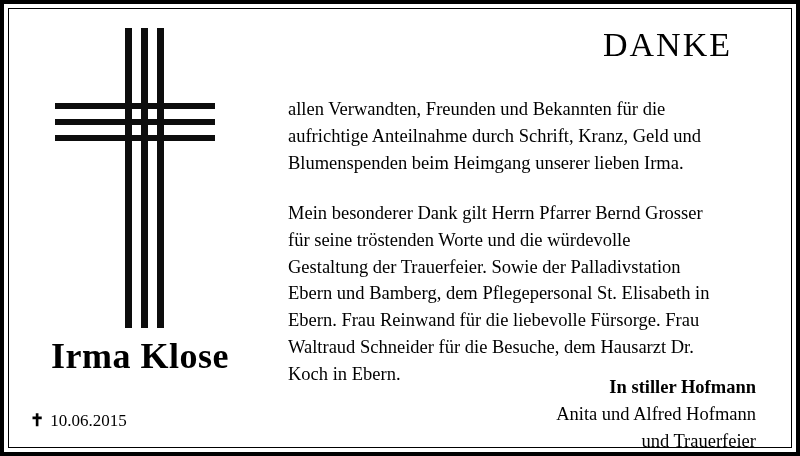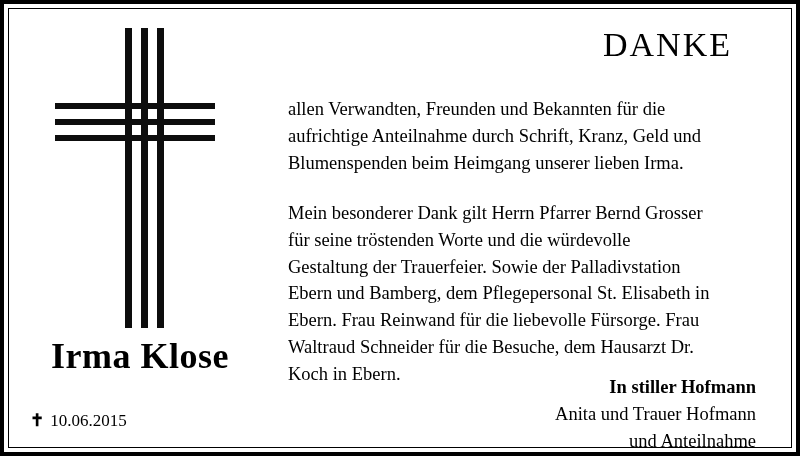--- a/index.html
+++ b/index.html
@@ -169,17 +169,17 @@
   </div>
 
   <div class="right-col">
     <div class="headline">DANKE</div>
 
     <div class="para para-2">Mein besonderer Dank gilt Herrn Pfarrer Bernd Grosser für seine tröstenden Worte und die würdevolle Gestaltung der Trauerfeier. Sowie der Palladivstation Ebern und Bamberg, dem Pflegepersonal St. Elisabeth in Ebern. Frau Reinwand für die liebevolle Fürsorge. Frau Waltraud Schneider für die Besuche, dem Hausarzt  Dr. Koch in Ebern.</div>
     <div class="para para-1">allen Verwandten, Freunden und Bekannten für die aufrichtige Anteilnahme durch Schrift, Kranz, Geld und Blumenspenden beim Heimgang unserer lieben Irma.</div>
 
     <div class="closing">
       <div class="bold-line">In stiller Hofmann</div>
-      <div>Anita und Trauer Hofmann</div>
-      <div>und Anteilnahme</div>
+      <div>Anita und Alfred Hofmann</div>
+      <div>und Trauerfeier</div>
     </div>
   </div>
 </div>
 
 </body></html>

